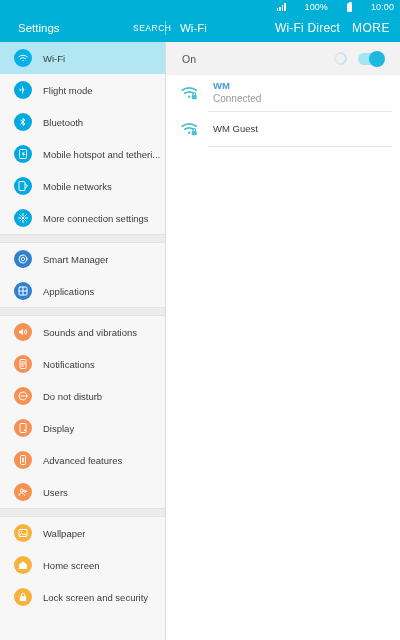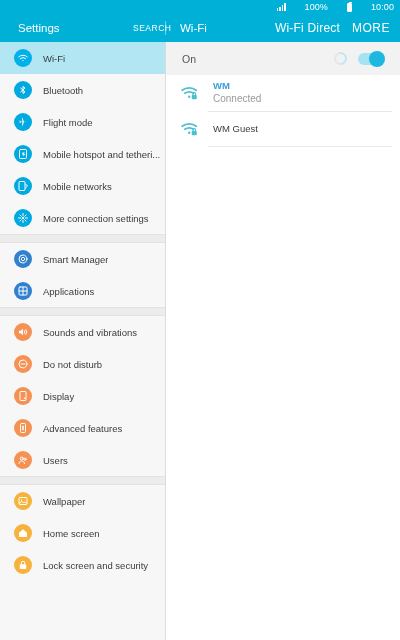--- a/index.html
+++ b/index.html
@@ -132,32 +132,32 @@
               <path d="M3.5 9.5a13 13 0 0 1 17 0"></path>
               <path d="M6.8 13a8.5 8.5 0 0 1 10.4 0"></path>
               <circle cx="12" cy="17.2" r="1.3" fill="#fff" stroke="none"></circle>
             </svg>
           </span>
           <span class="nav-label">Wi-Fi</span>
         </div>
         <div class="nav-row">
           <span class="nav-ico" style="background: rgb(0, 169, 224);">
             <svg width="12" height="12" viewBox="0 0 24 24" fill="none" stroke="#fff" stroke-width="2" stroke-linecap="round" stroke-linejoin="round">
+              <path d="M20 11.5 13.8 12l-2.4 7h-1.6l1.2-7-3.6.3-1.1 1.7H4.8l1-2.5-1-2.5h1.5L7.4 11l3.6.3-1.2-7h1.6l2.4 7L20 11.5z" fill="#fff" stroke="none"></path>
+            </svg>
+          </span>
+          <span class="nav-label">Flight mode</span>
+        </div>
+        <div class="nav-row">
+          <span class="nav-ico" style="background: rgb(0, 169, 224);">
+            <svg width="12" height="12" viewBox="0 0 24 24" fill="none" stroke="#fff" stroke-width="2" stroke-linecap="round" stroke-linejoin="round">
               <path d="M7.5 8.2 16 15.8 12 19V5l4 3.2L7.5 15.8"></path>
             </svg>
           </span>
           <span class="nav-label">Bluetooth</span>
-        </div>
-        <div class="nav-row">
-          <span class="nav-ico" style="background: rgb(0, 169, 224);">
-            <svg width="12" height="12" viewBox="0 0 24 24" fill="none" stroke="#fff" stroke-width="2" stroke-linecap="round" stroke-linejoin="round">
-              <path d="M20 11.5 13.8 12l-2.4 7h-1.6l1.2-7-3.6.3-1.1 1.7H4.8l1-2.5-1-2.5h1.5L7.4 11l3.6.3-1.2-7h1.6l2.4 7L20 11.5z" fill="#fff" stroke="none"></path>
-            </svg>
-          </span>
-          <span class="nav-label">Flight mode</span>
         </div>
         <div class="nav-row">
           <span class="nav-ico" style="background: rgb(0, 169, 224);">
             <svg width="12" height="12" viewBox="0 0 24 24" fill="none" stroke="#fff" stroke-width="2" stroke-linecap="round" stroke-linejoin="round">
               <rect x="5" y="3" width="14" height="18" rx="2"></rect>
               <path d="M11 9h5l-3 3h4l-5 5 1-4h-3l1-4z" fill="#fff" stroke="none"></path>
             </svg>
           </span>
           <span class="nav-label">Mobile hotspot and tetheri...</span>
         </div>
@@ -200,20 +200,29 @@
         </div>
         <div class="nav-sep"></div>
         <div class="nav-row">
           <span class="nav-ico" style="background: rgb(245, 145, 83);">
             <svg width="12" height="12" viewBox="0 0 24 24" fill="none" stroke="#fff" stroke-width="2" stroke-linecap="round" stroke-linejoin="round">
               <path d="M4 9.5h3.5L12 5.5v13L7.5 14.5H4z" fill="#fff" stroke="none"></path>
               <path d="M15 9.5a4 4 0 0 1 0 5M17.8 7a8 8 0 0 1 0 10"></path>
             </svg>
           </span>
           <span class="nav-label">Sounds and vibrations</span>
+        </div>
+        <div class="nav-row">
+          <span class="nav-ico" style="background: rgb(245, 145, 83);">
+            <svg width="12" height="12" viewBox="0 0 24 24" fill="none" stroke="#fff" stroke-width="2" stroke-linecap="round" stroke-linejoin="round">
+              <rect x="6" y="3" width="12" height="18" rx="2"></rect>
+              <path d="M9 8h6M9 12h6M9 16h4"></path>
+            </svg>
+          </span>
+          <span class="nav-label">Notifications</span>
         </div>
         <div class="nav-row">
           <span class="nav-ico" style="background: rgb(245, 145, 83);">
             <svg width="12" height="12" viewBox="0 0 24 24" fill="none" stroke="#fff" stroke-width="2" stroke-linecap="round" stroke-linejoin="round">
               <circle cx="12" cy="12" r="8"></circle>
               <path d="M8.2 12h7.6"></path>
             </svg>
           </span>
           <span class="nav-label">Do not disturb</span>
         </div>

